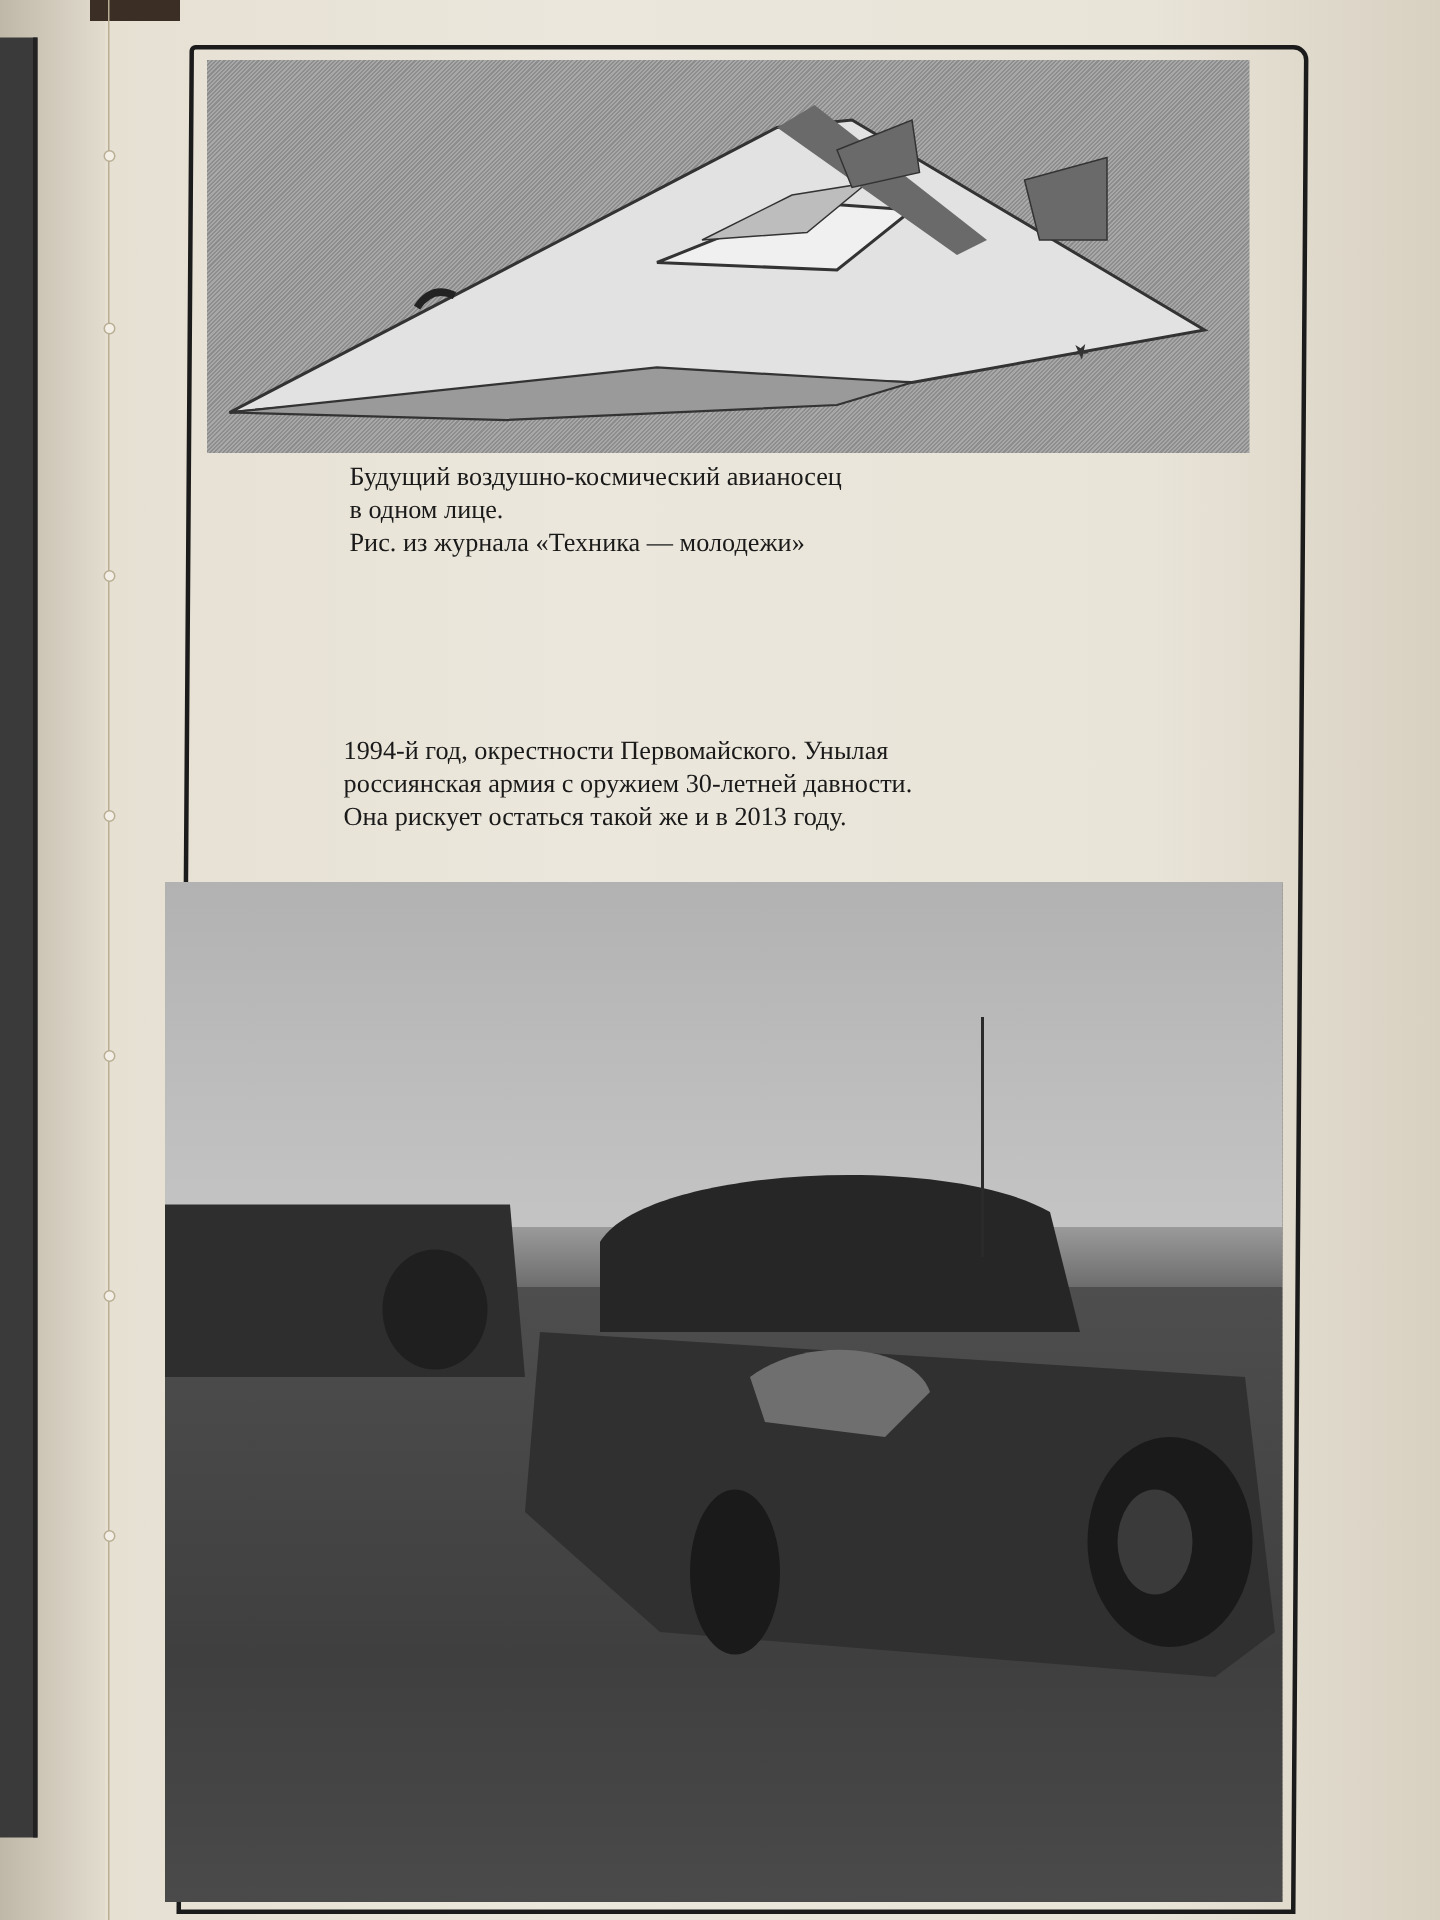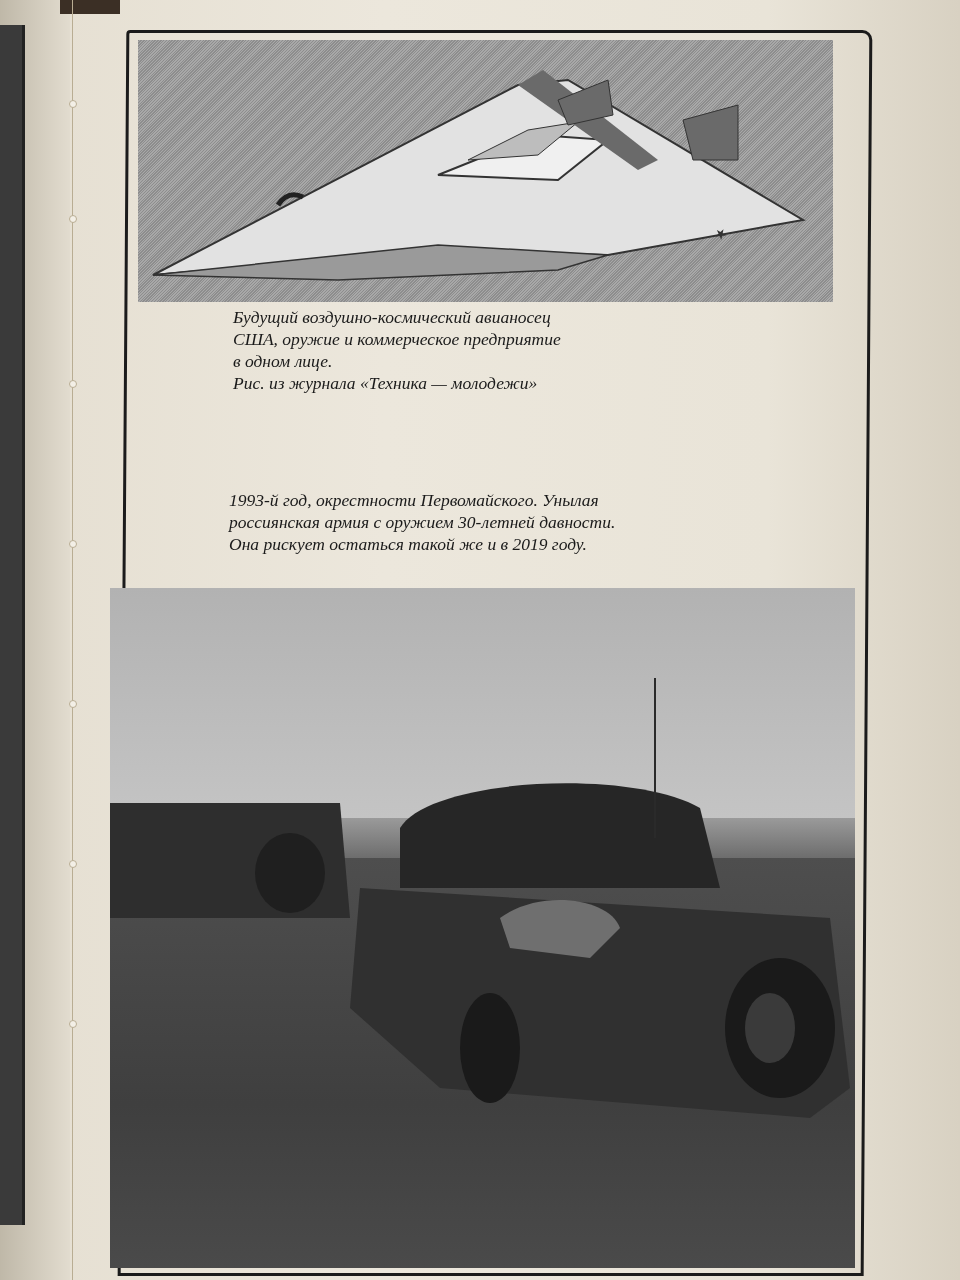--- a/index.html
+++ b/index.html
@@ -12,21 +12,21 @@
   .top-shadow{position:absolute;left:60px;top:0;width:60px;height:14px;background:#3b2f25;}
   .frame{position:absolute;left:122px;top:30px;width:740px;height:1240px;border:3px solid #1b1b1b;border-radius:4px 10px 0 0;transform:skewX(-0.4deg);}
   .fig1{position:absolute;left:138px;top:40px;width:695px;height:262px;background:repeating-linear-gradient(135deg,#8d8d8d 0 1px,#a8a8a8 1px 2px);overflow:hidden;}
   .fig2{position:absolute;left:110px;top:588px;width:745px;height:680px;background:repeating-linear-gradient(135deg,#555 0 1px,#6a6a6a 1px 2px);overflow:hidden;}
   .sky{position:absolute;left:0;top:0;width:100%;height:230px;background:linear-gradient(180deg,#b2b2b2,#c4c4c4);}
   .horizon{position:absolute;left:0;top:230px;width:100%;height:40px;background:linear-gradient(180deg,#9a9a9a,#6d6d6d);}
   .ground{position:absolute;left:0;top:270px;width:100%;height:410px;background:linear-gradient(180deg,#4e4e4e,#3f3f3f 60%,#4a4a4a);}
   .caption{position:absolute;font-size:17.5px;line-height:22px;color:#1a1a1a;white-space:nowrap;}
   .cap1{left:233px;top:306px;}
   .cap2{left:229px;top:489px;}
-  .line{display:block;font-style:italic;}
+  .line{display:block;}
 </style>
 </head>
 <body>
 
 <div class="page-bg"></div>
 <div class="left-page"></div>
 <div class="left-frame"></div>
 <div class="top-shadow"></div>
 <div class="spine-thread"></div>
 <div class="stitch" style="top:100px"></div>
@@ -48,29 +48,28 @@
     <polygon points="380,45 405,30 520,120 500,130" fill="#6a6a6a"></polygon>
     <polygon points="545,80 600,65 600,120 555,120" fill="#6a6a6a" stroke="#333"></polygon>
     <polygon points="420,60 470,40 475,75 430,85" fill="#6a6a6a" stroke="#333"></polygon>
     <path d="M140,165 q10,-15 25,-8" stroke="#222" stroke-width="5" fill="none"></path>
     <text x="575" y="195" font-size="14" fill="#333" font-family="DejaVu Sans, sans-serif" transform="rotate(30 575 195)">★</text>
   </svg>
 </div>
 
 <div class="caption cap1">
   <span class="line">Будущий воздушно-космический авианосец</span>
-  <span class="line">США, оружие и коммерческое предприятие</span>
   <span class="line">в одном лице.</span>
   <span class="line">Рис. из журнала «Техника — молодежи»</span>
 </div>
 
 <div class="caption cap2">
-  <span class="line">1993-й год, окрестности Первомайского. Унылая</span>
+  <span class="line">1994-й год, окрестности Первомайского. Унылая</span>
   <span class="line">россиянская армия с оружием 30-летней давности.</span>
-  <span class="line">Она рискует остаться такой же и в 2019 году.</span>
+  <span class="line">Она рискует остаться такой же и в 2013 году.</span>
 </div>
 
 <div class="fig2">
   <div class="sky"></div>
   <div class="horizon"></div>
   <div class="ground"></div>
   <svg width="745" height="680" viewBox="0 0 745 680" style="position:absolute;left:0;top:0">
     <path d="M0,215 L230,215 L240,330 L0,330 Z" fill="#2e2e2e"></path>
     <ellipse cx="180" cy="285" rx="35" ry="40" fill="#1f1f1f"></ellipse>
     <path d="M250,300 L720,330 L740,500 L700,530 L330,500 L240,420 Z" fill="#303030"></path>

